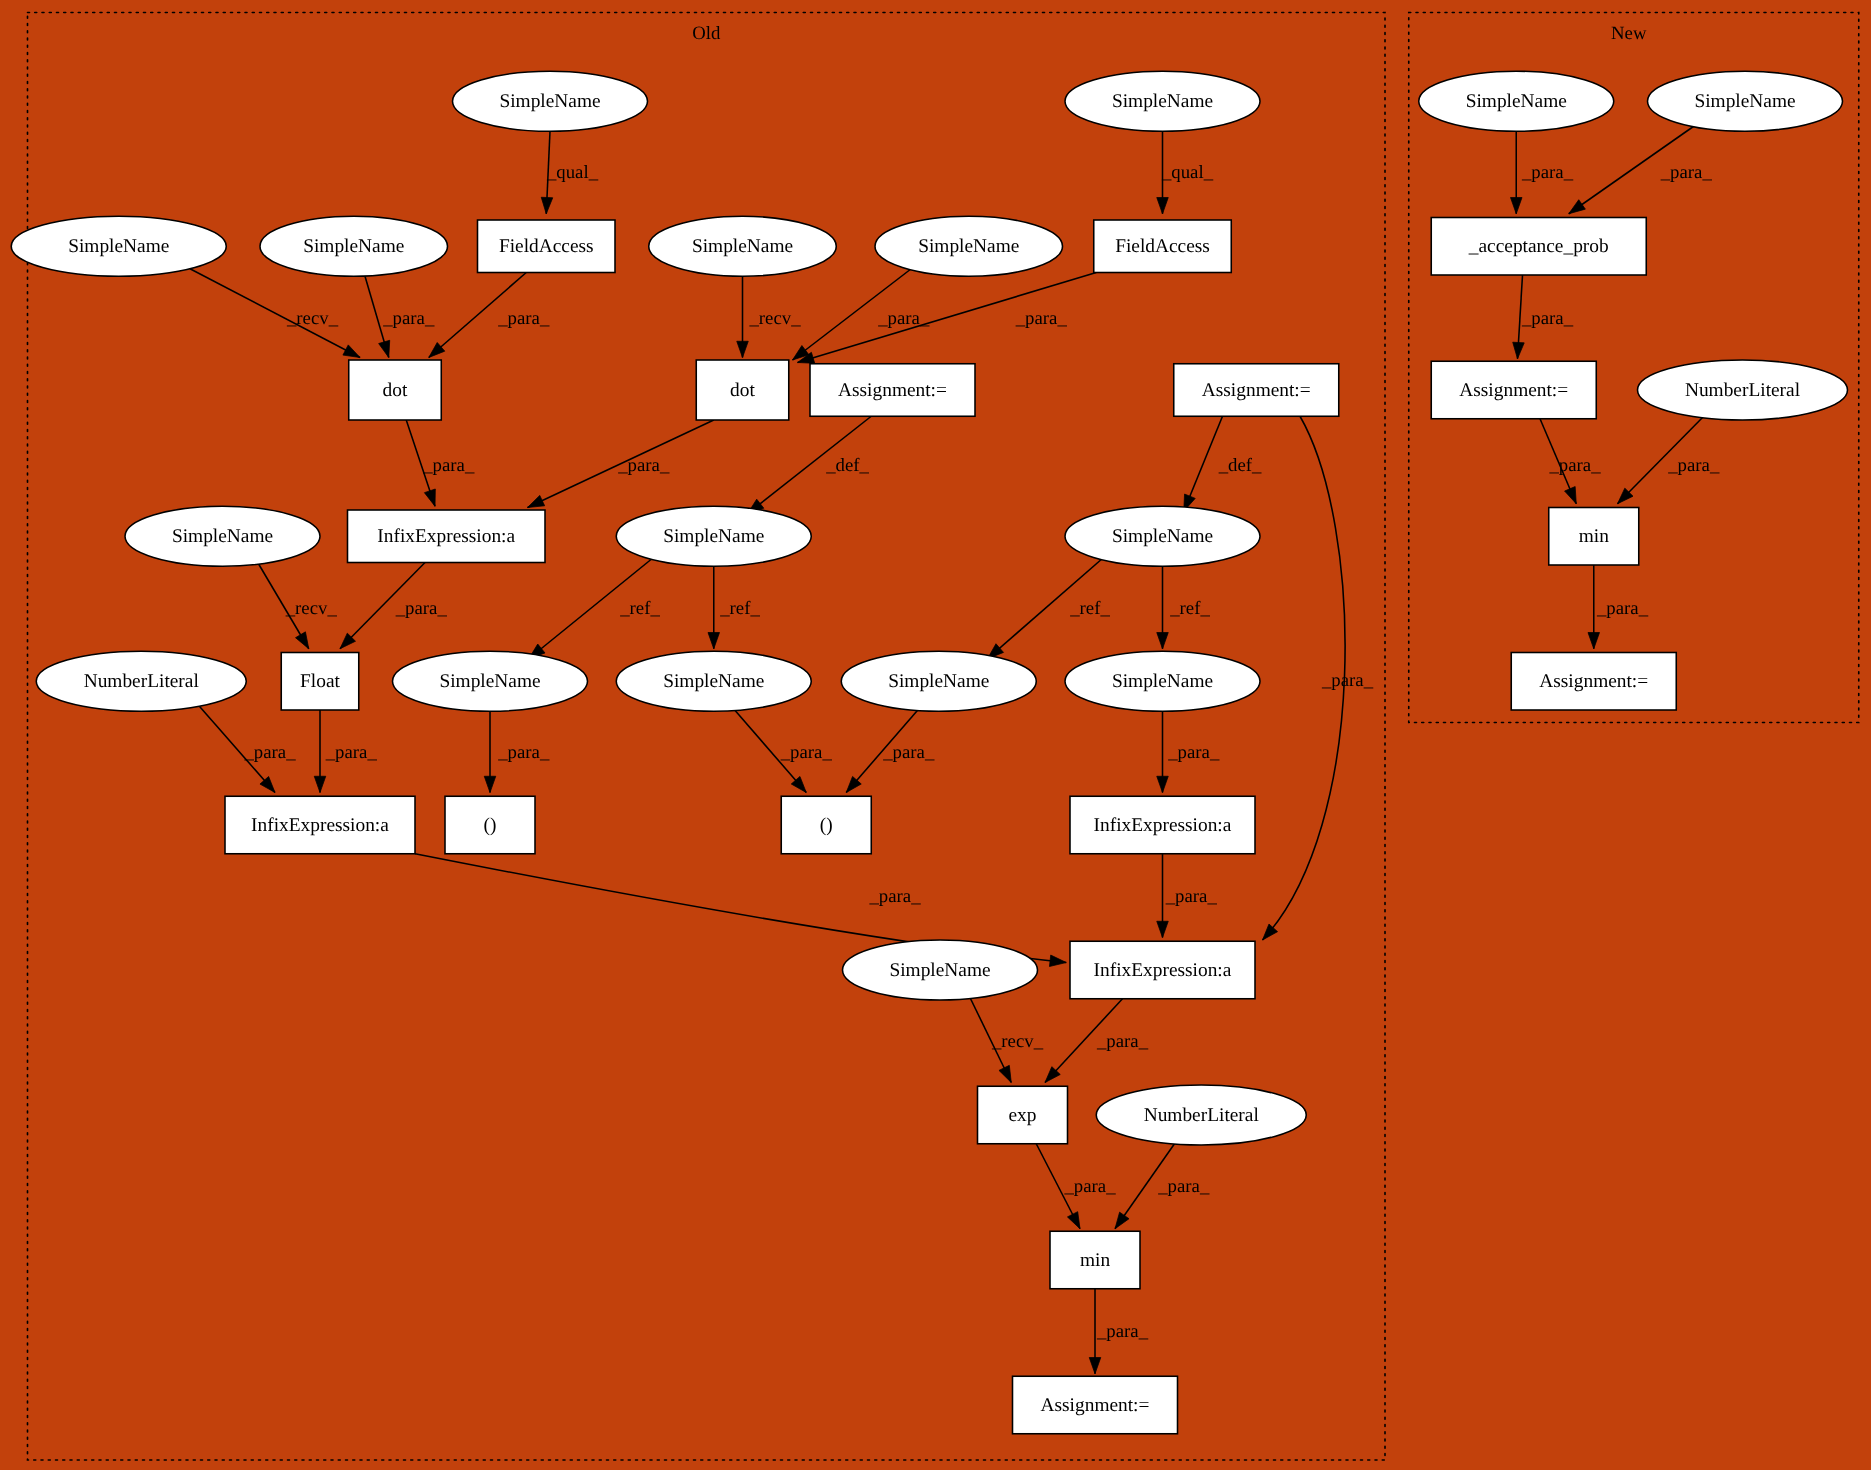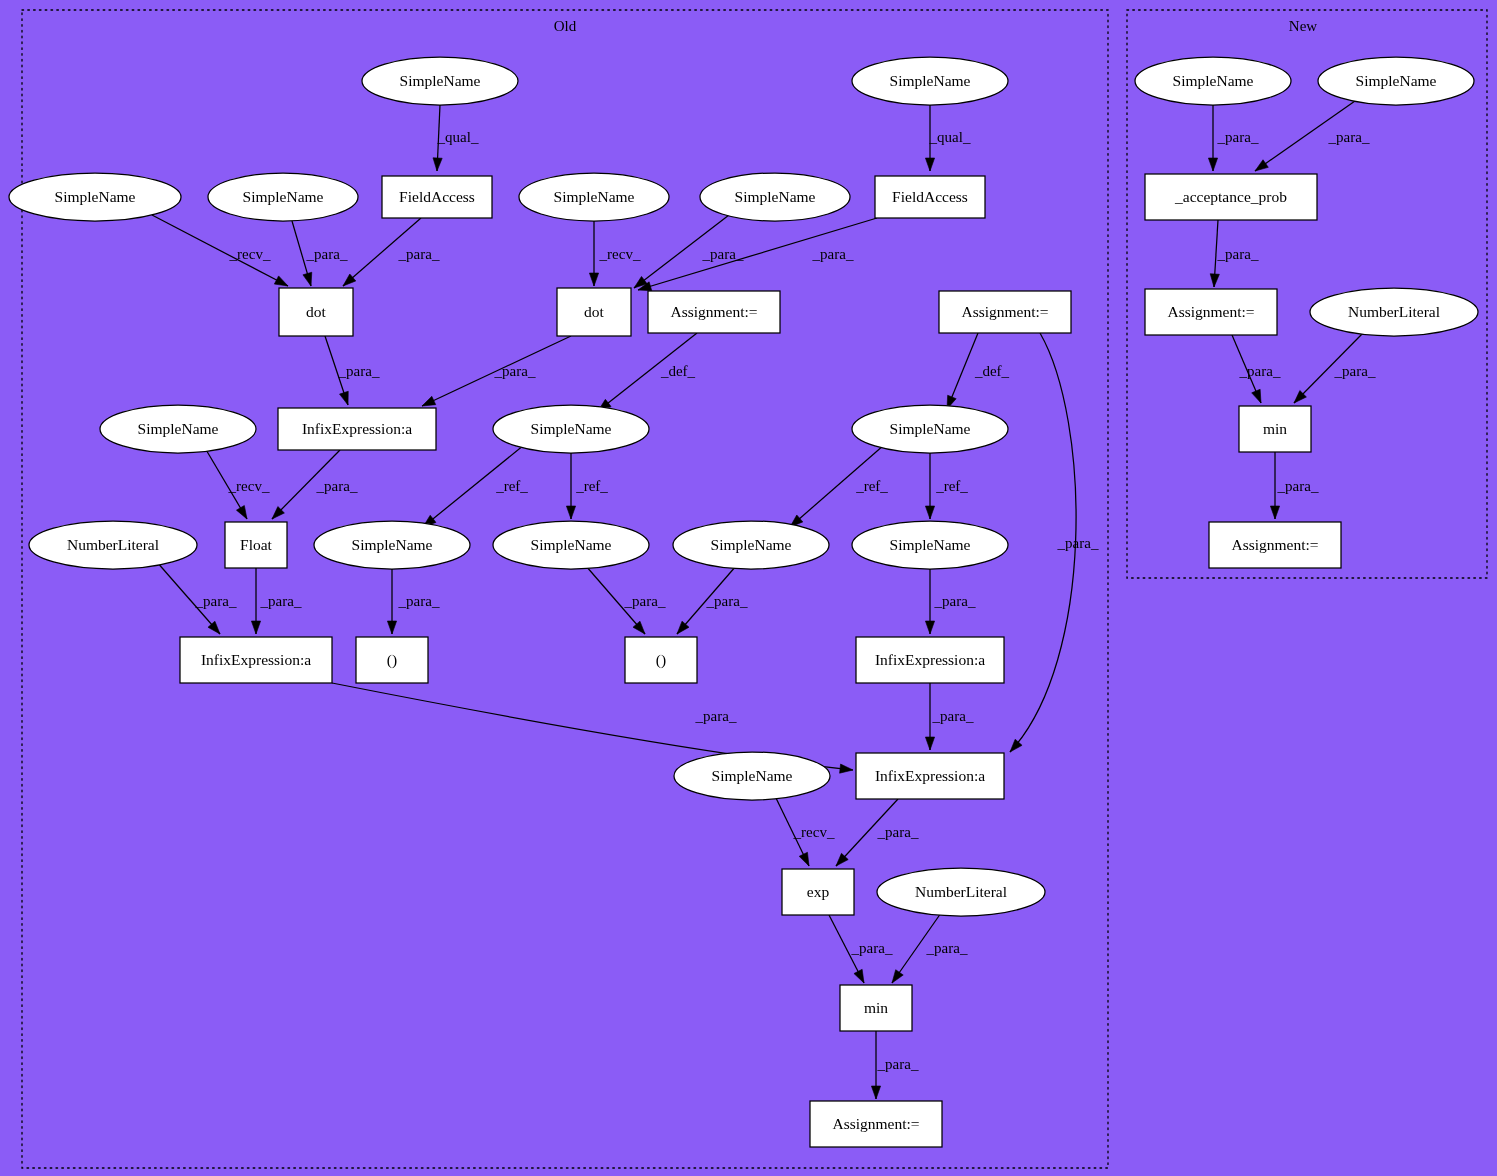--- a/index.html
+++ b/index.html
@@ -1,17 +1,17 @@
 <!DOCTYPE html>
 <html><head>
 <meta charset="utf-8">
 <style>
   html,body{margin:0;padding:0;background:#ffffff;}
   body{font-family:"Liberation Serif", serif;}
-  #stage{position:relative;width:1497px;height:1176px;background:#8b5cf6;overflow:hidden;}
+  #stage{position:relative;width:1497px;height:1176px;background:#c2410c;overflow:hidden;}
   svg#graph{position:absolute;left:0;top:0;width:1497px;height:1176px;}
   .cluster-box{fill:none;stroke:#000;stroke-width:1.3;stroke-dasharray:1.6 4.2;stroke-linecap:round;}
   .cluster-label{font-family:"Liberation Serif",serif;font-size:15px;fill:#000;text-anchor:middle;}
   .node-shape{fill:#ffffff;stroke:#000000;stroke-width:1.25;}
   .node-label{font-family:"Liberation Serif",serif;font-size:15.5px;fill:#000;text-anchor:middle;dominant-baseline:middle;}
   .edge-path{fill:none;stroke:#000;stroke-width:1.25;}
   .edge-label{font-family:"Liberation Serif",serif;font-size:15px;fill:#000;text-anchor:middle;dominant-baseline:middle;}
   .arrow-head{fill:#000;stroke:#000;stroke-width:0.6;}
 </style>
 </head>

